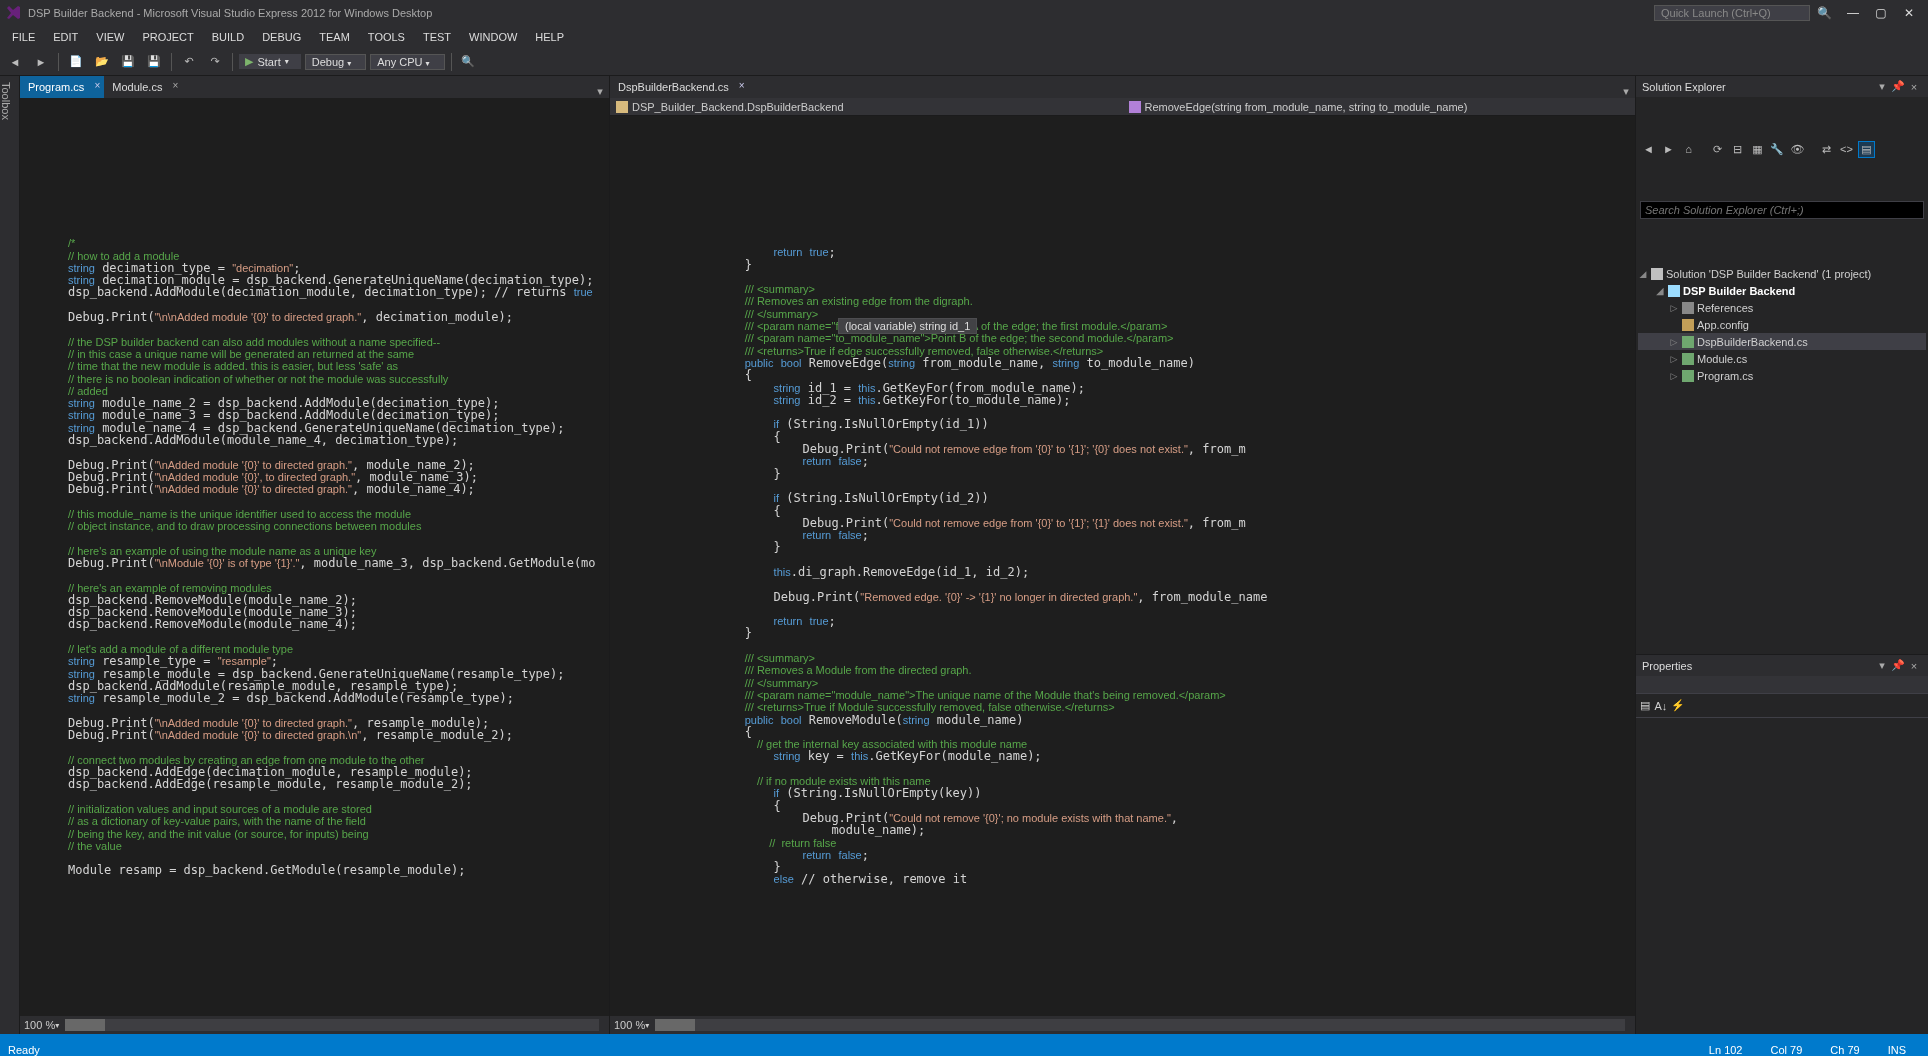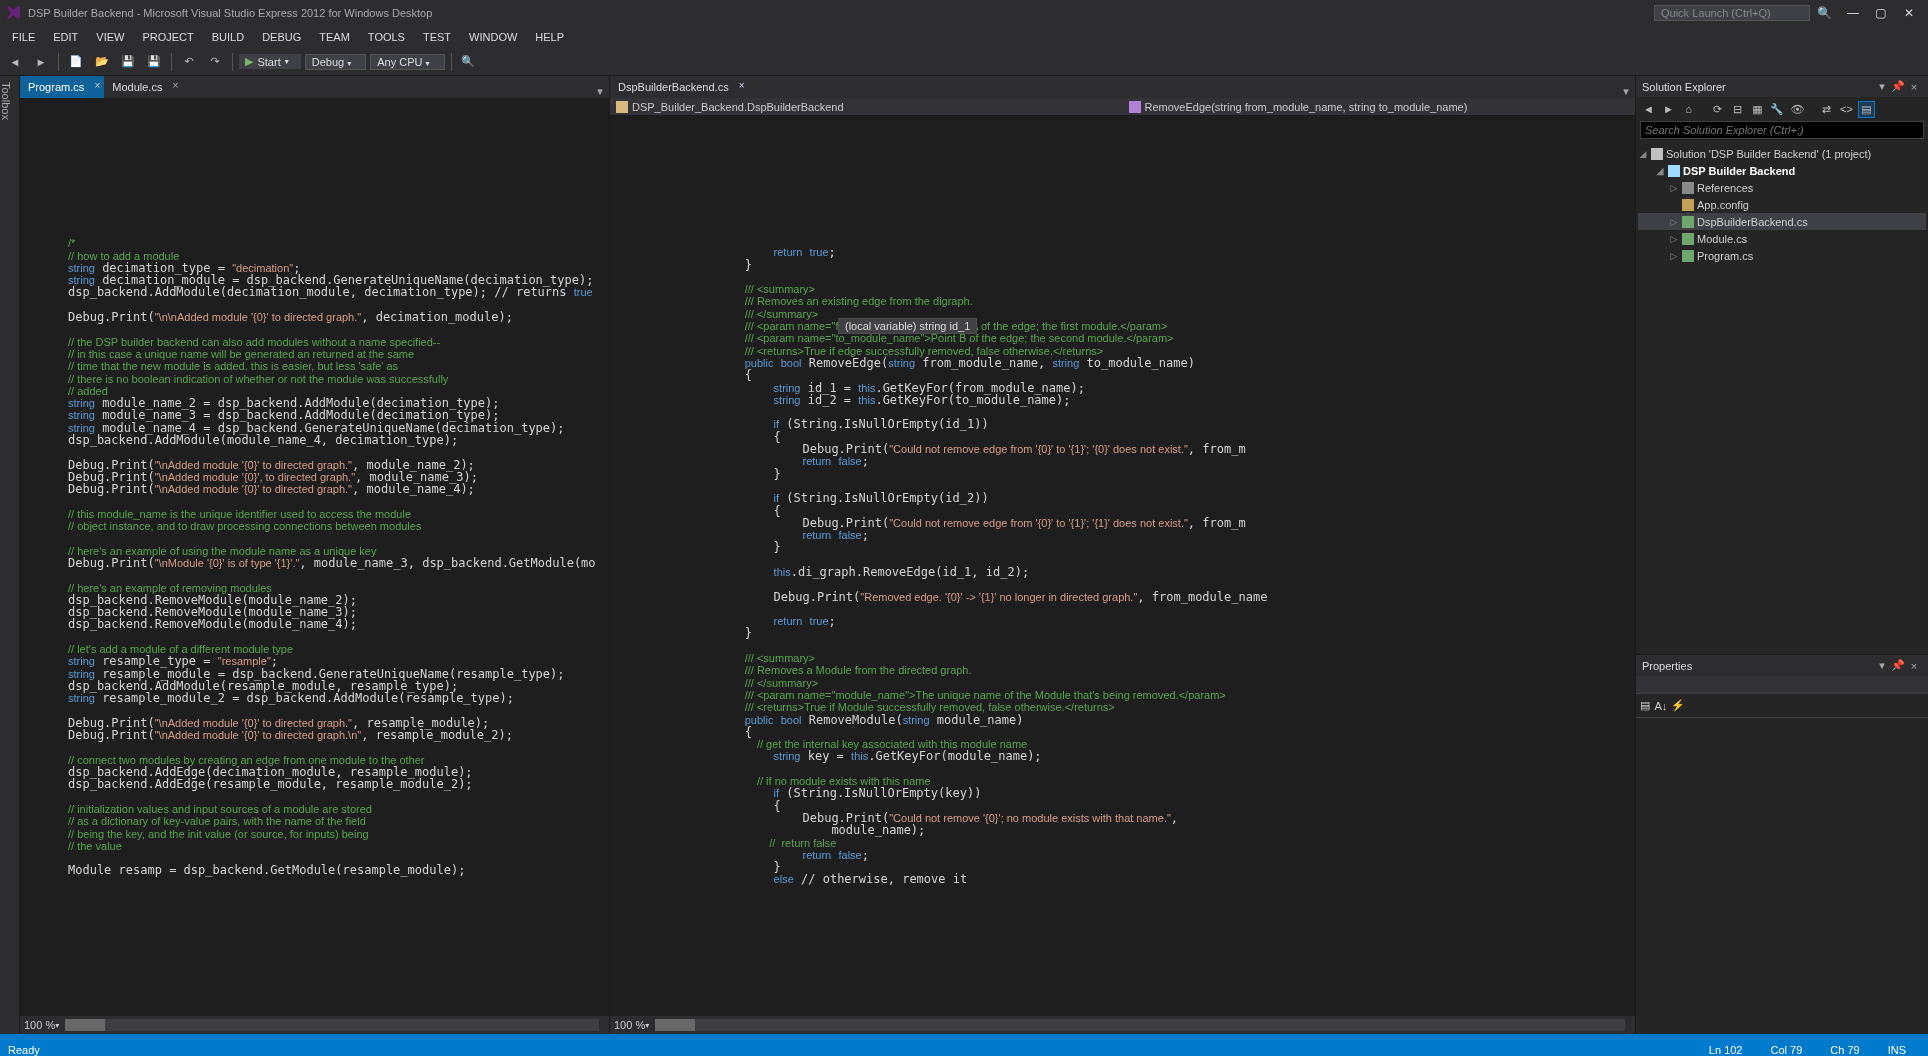--- a/index.html
+++ b/index.html
@@ -38,21 +38,21 @@
 .code .margin { width: 44px; background: #1e1e1e; border-right: 1px solid #333; }
 .code pre { flex: 1; font-family: Consolas, monospace; font-size: 12px; line-height: 12.3px; color: #d4d4d4; padding: 0 4px; white-space: pre; overflow: hidden; }
 .c-comment { color: #57A64A; }
 .c-kw { color: #569CD6; }
 .c-str { color: #D69D85; }
 .zoombar { height: 18px; background: #2d2d30; display: flex; align-items: center; padding: 0 4px; color: #ccc; font-size: 10px; }
 .zoombar .scroll { flex: 1; height: 12px; background: #3e3e42; margin: 0 6px; position: relative; }
 .zoombar .thumb { position: absolute; left: 0; top: 0; height: 12px; width: 40px; background: #686868; }
 .vscroll { width: 14px; background: #3e3e42; }
 .tooltip { position: absolute; background: #424245; border: 1px solid #4d4d50; color: #ddd; padding: 1px 6px; font-size: 11px; pointer-events: none; }
-.rightpanels { width: 292px; display: flex; flex-direction: column; background: #252526; }
+.rightpanels { width: 292px; display: flex; flex-direction: column; background: #252526; gap: 40px; }
 .panelhdr { height: 21px; background: #2d2d30; display: flex; align-items: center; padding: 0 6px; color: #ddd; font-size: 11px; }
 .panelhdr .spacer { flex: 1; }
 .panelhdr .wb { width: 16px; text-align: center; color: #aaa; font-size: 11px; }
 .se-tools { height: 24px; display: flex; align-items: center; padding: 0 4px; gap: 3px; }
 .se-tools .tb { width: 17px; height: 17px; display: flex; align-items: center; justify-content: center; color: #bbb; border: 1px solid transparent; }
 .se-tools .tb.active { border: 1px solid #007acc; background: #1c3a52; }
 .se-search { height: 22px; padding: 0 4px; }
 .se-search input { width: 100%; background: #000000; border: 1px solid #3f3f46; color: #888; padding: 2px 4px; font-size: 11px; font-style: italic; }
 .se-tree { flex: 1; padding: 2px 2px; font-size: 11px; }
 .tn { display: flex; align-items: center; height: 17px; gap: 3px; }

